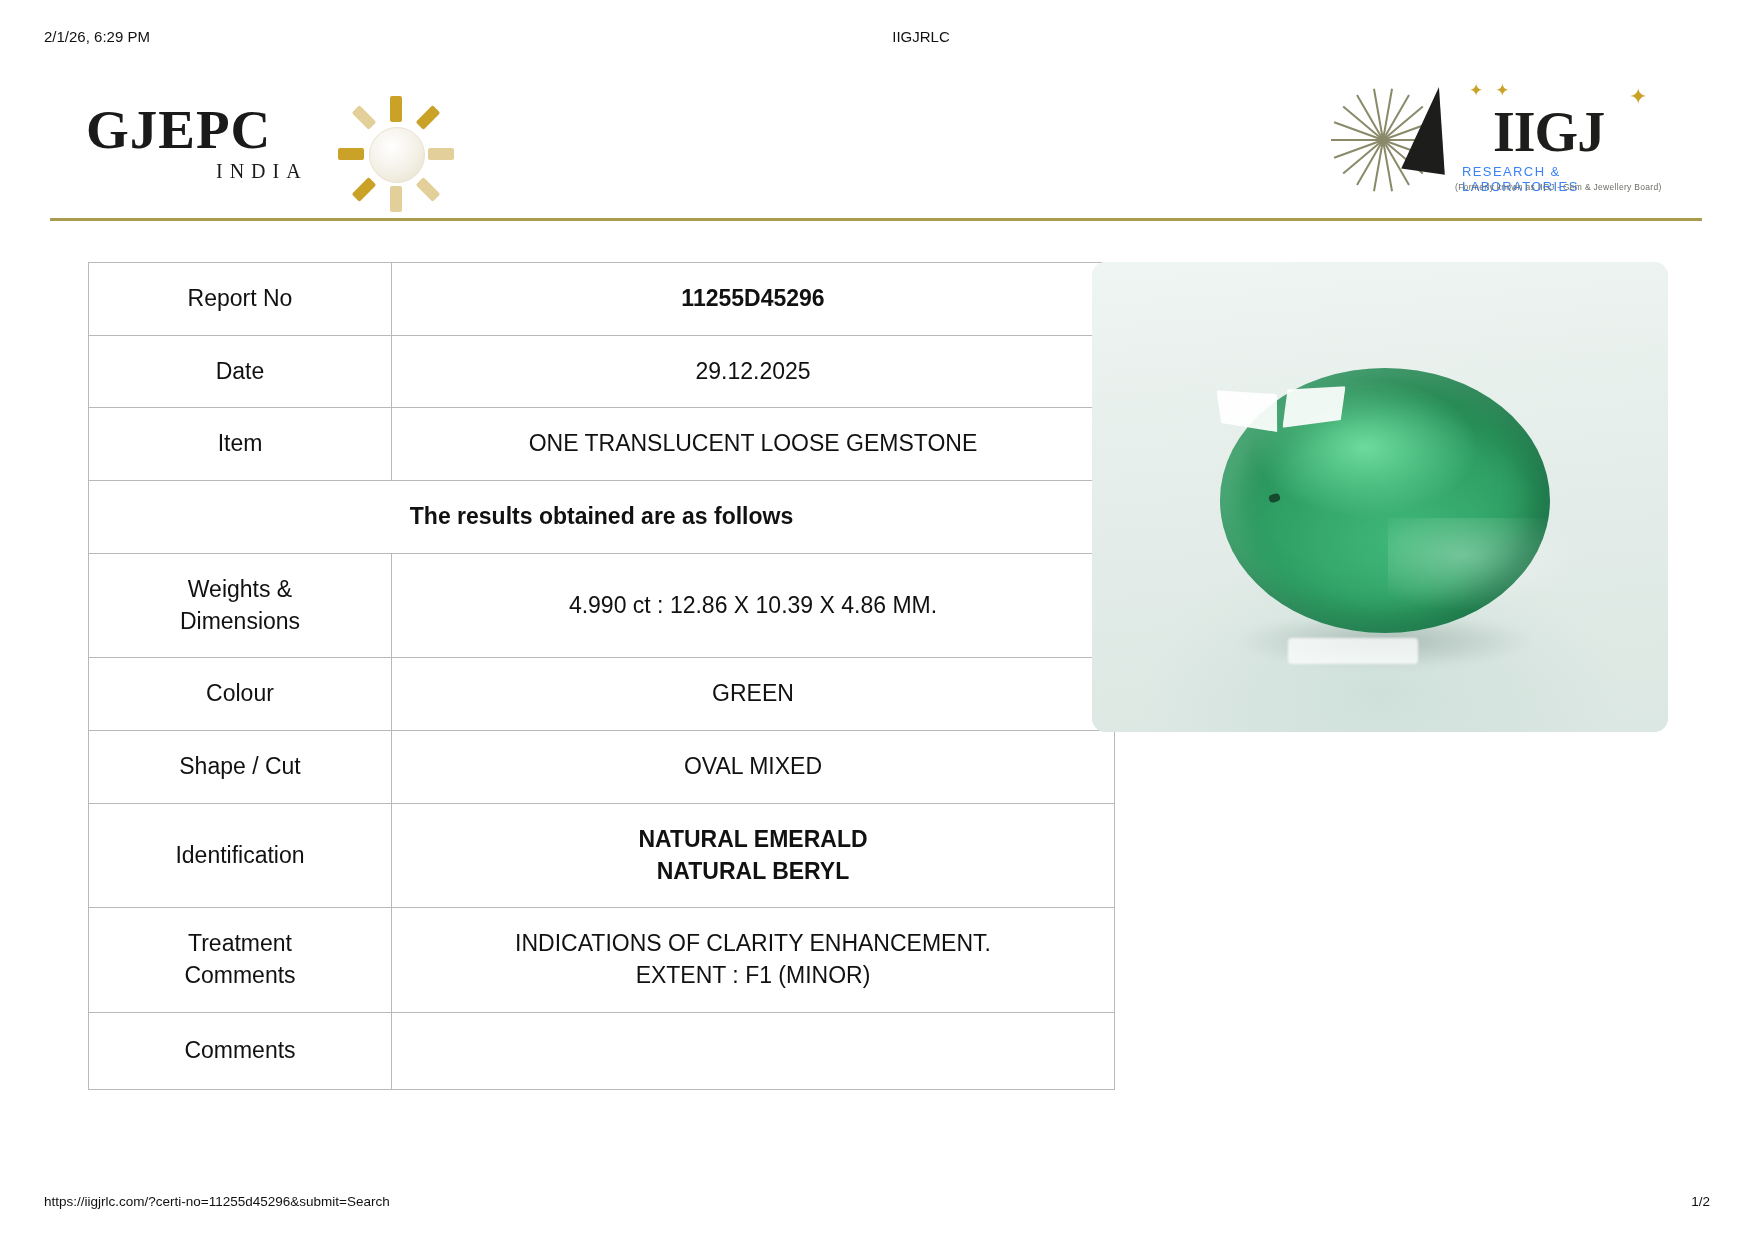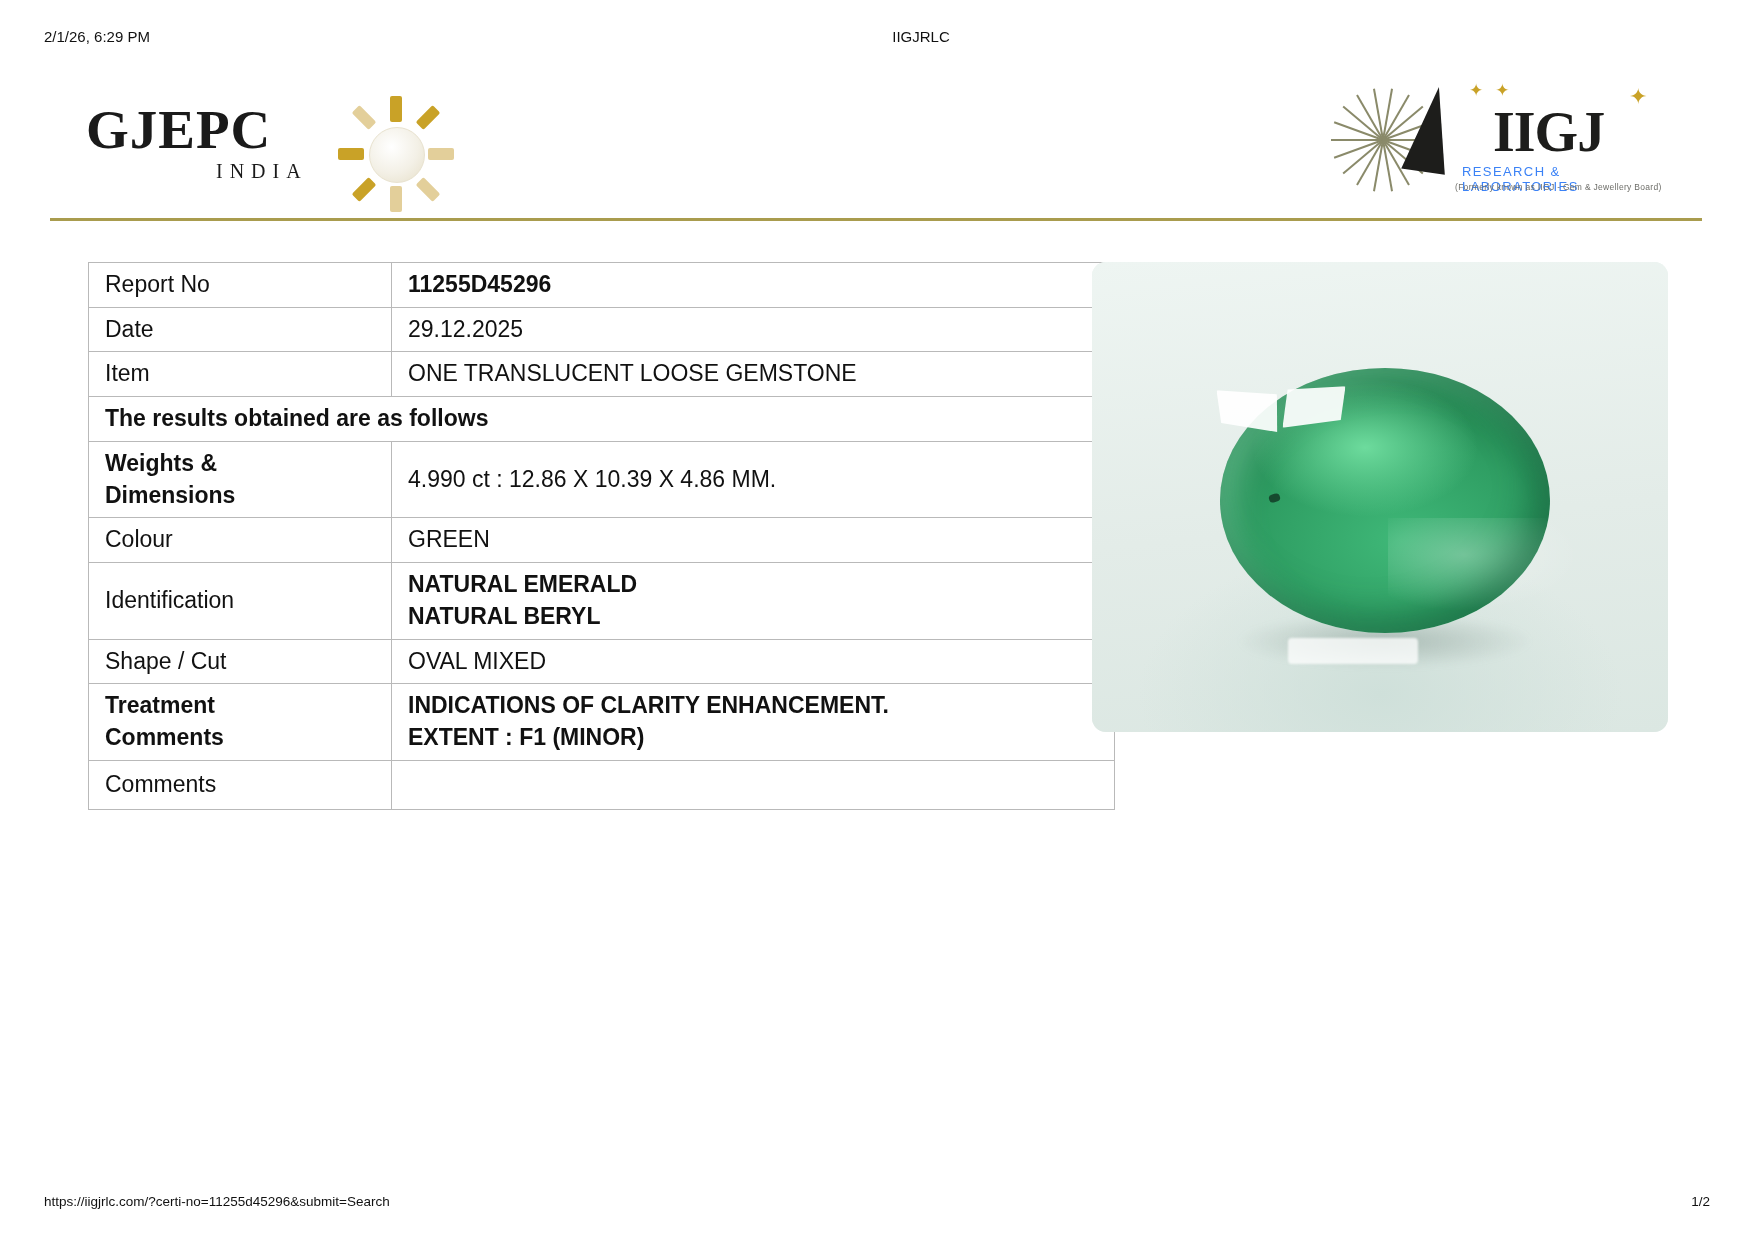--- a/index.html
+++ b/index.html
@@ -234,31 +234,32 @@
   table.report {
     position: absolute;
     left: 38px;
     top: 0;
     width: 960px;
     border-collapse: collapse;
     table-layout: fixed;
   }
   table.report td {
     border: 1px solid #b9b9b9;
-    padding: 6px 16px;
+    padding: 20px 16px;
     font-size: 23px;
     vertical-align: middle;
     line-height: 1.38;
     color: #111;
+    text-align: center;
   }
   td.label { width: 270px; }
   td.value { width: 690px; }
   td.bold-value { font-weight: bold; font-size: 24px; }
   td.span-row { font-weight: bold; font-size: 24px; }
-  .two-line { line-height: 1.55; font-weight: bold; }
+  .two-line { line-height: 1.55; }
   .cell-empty { height: 36px; }
 
   .specimen {
     position: absolute;
     left: 1042px;
     top: 0;
     width: 576px;
     height: 470px;
     border-radius: 14px;
     overflow: hidden;
@@ -424,29 +425,29 @@
             <div>Weights &amp;</div>
             <div>Dimensions</div>
           </td>
           <td class="value">4.990 ct : 12.86 X 10.39 X 4.86 MM.</td>
         </tr>
         <tr>
           <td class="label">Colour</td>
           <td class="value">GREEN</td>
         </tr>
         <tr>
+          <td class="label">Shape / Cut</td>
+          <td class="value">OVAL MIXED</td>
+        </tr>
+        <tr>
           <td class="label">Identification</td>
           <td class="value bold-value two-line">
             <div>NATURAL EMERALD</div>
             <div>NATURAL BERYL</div>
           </td>
-        </tr>
-        <tr>
-          <td class="label">Shape / Cut</td>
-          <td class="value">OVAL MIXED</td>
         </tr>
         <tr>
           <td class="label two-line">
             <div>Treatment</div>
             <div>Comments</div>
           </td>
           <td class="value two-line">
             <div>INDICATIONS OF CLARITY ENHANCEMENT.</div>
             <div>EXTENT : F1 (MINOR)</div>
           </td>

